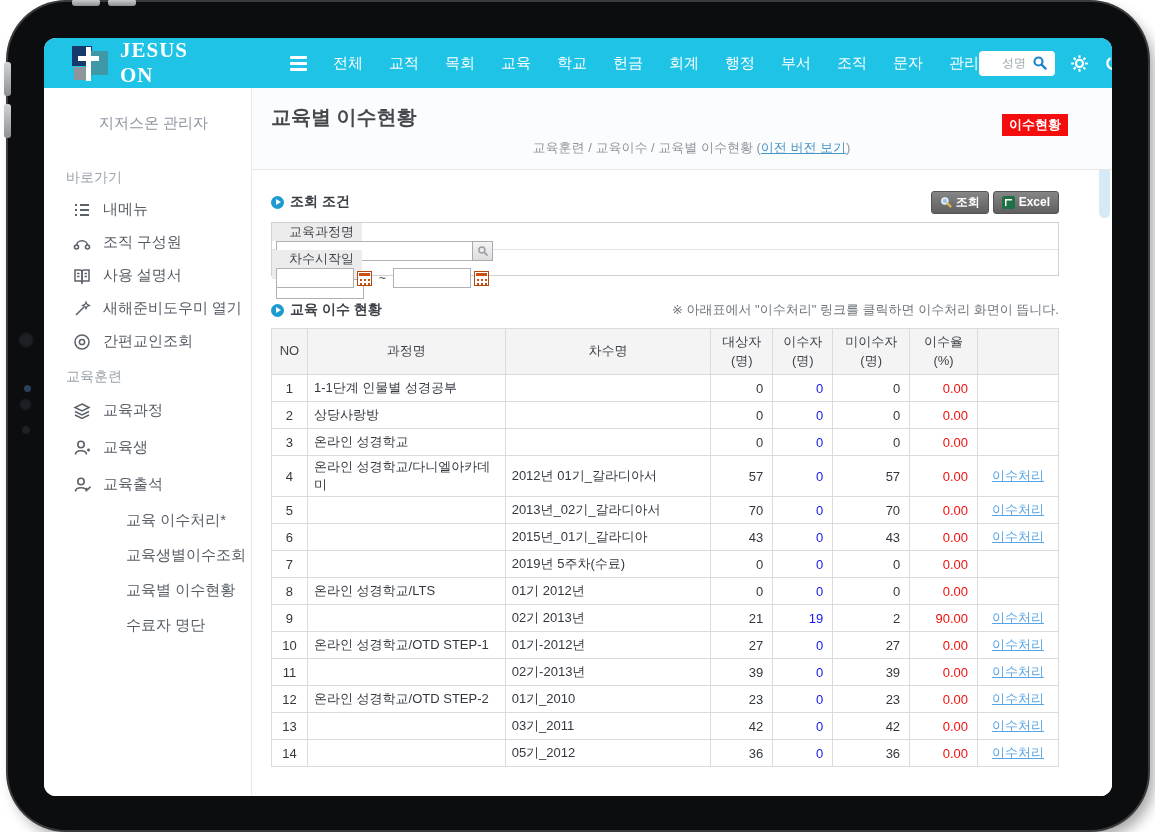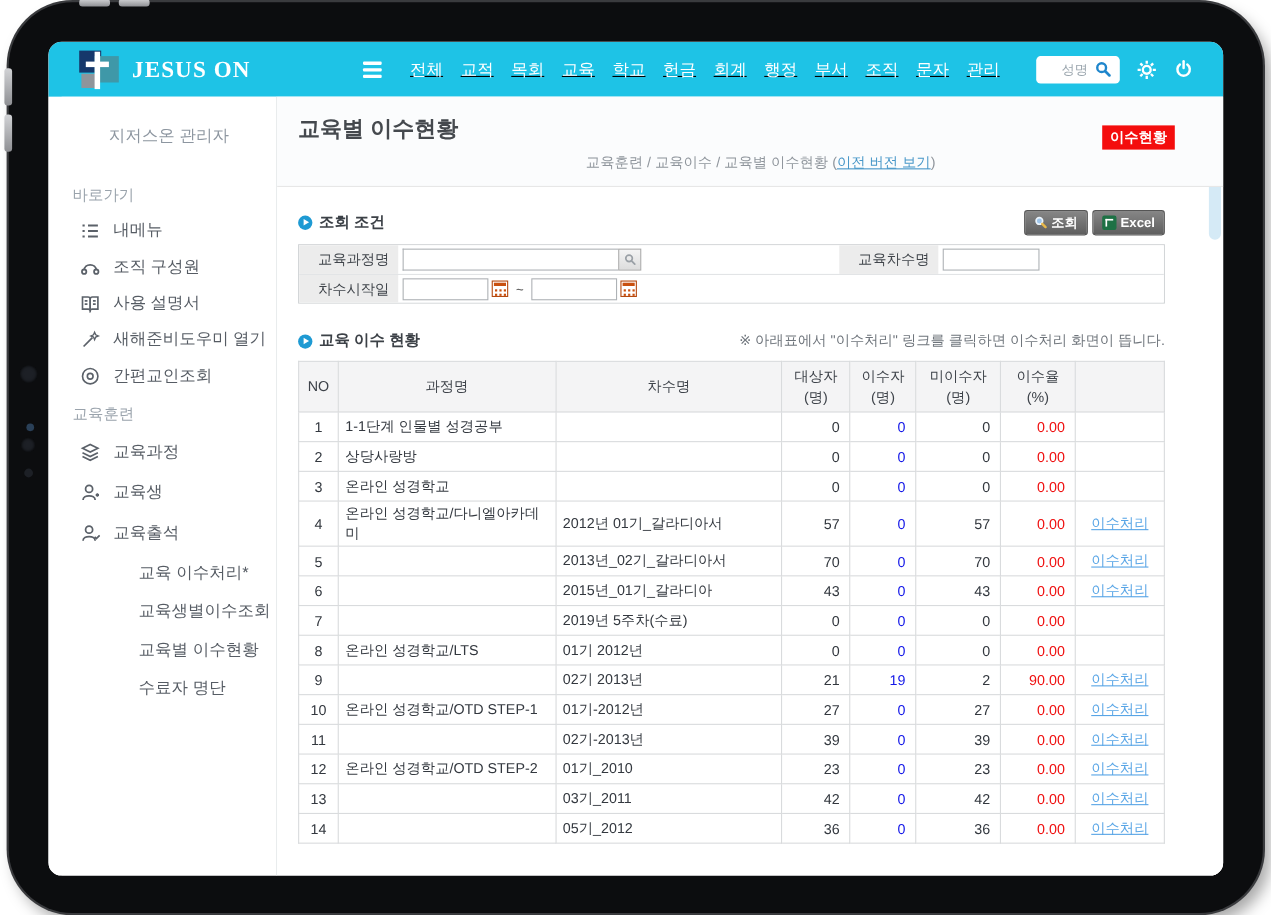--- a/index.html
+++ b/index.html
@@ -29,21 +29,21 @@
   .logo-mark{position:relative;width:40px;height:40px;flex:none;}
   .logo-mark .sq1{position:absolute;left:2px;top:3px;width:20px;height:20px;background:#16386b;}
   .logo-mark .sq2{position:absolute;left:16px;top:8px;width:22px;height:24px;background:#3f98a8;}
   .logo-mark .sq3{position:absolute;left:4px;top:24px;width:15px;height:13px;background:#8f959b;}
   .logo-mark .crossV{position:absolute;left:16px;top:4px;width:5px;height:34px;background:#fff;}
   .logo-mark .crossH{position:absolute;left:8px;top:13px;width:21px;height:5px;background:#fff;}
   .brand{color:#fff;font-family:"Liberation Serif","DejaVu Serif",serif;font-weight:bold;
     font-size:21px;letter-spacing:1px;}
   .burger{margin-left:102px;display:flex;flex-direction:column;gap:3px;cursor:pointer;}
   .burger span{display:block;width:17px;height:3px;background:#fff;border-radius:1px;}
-  .mainnav{display:flex;gap:16px;margin-left:26px;text-decoration:underline;}
+  .mainnav{display:flex;gap:26px;margin-left:26px;}
   .nav-item{color:#fff;font-size:15px;text-decoration:none;cursor:pointer;white-space:nowrap;}
   .top-right{margin-left:auto;display:flex;align-items:center;gap:14px;}
   .name-search{width:76px;height:25px;background:#fff;border-radius:4px;display:flex;
     align-items:center;justify-content:flex-end;padding:0 5px;gap:4px;}
   .name-search .ph{color:#9aa5ad;font-size:12px;}
   .icon-btn{width:20px;height:20px;display:flex;align-items:center;justify-content:center;cursor:pointer;}
 
   
   .content{flex:1;display:flex;min-height:0;background:#fff;}
   .sidebar{width:196px;flex:none;background:#fff;border-right:1px solid #e7eaec;padding-top:26px;margin-left:12px;}
@@ -77,21 +77,21 @@
     border:1px solid #555;border-radius:3px;color:#fff;font-size:12px;font-weight:bold;
     height:23px;padding:0 8px;cursor:pointer;}
   .btns{display:flex;gap:4px;}
   .xls-ic{width:13px;height:13px;background:#1e7145;border-radius:2px;position:relative;}
   .xls-ic::before{content:"";position:absolute;left:3px;top:3px;right:3px;bottom:3px;
     background:linear-gradient(#fff,#fff) left/1.5px 100% no-repeat,
                linear-gradient(#fff,#fff) top/100% 1.5px no-repeat,#1e7145;}
 
   
   .form-box{border:1px solid #cfd2d4;margin-top:8px;}
-  .form-row{display:flex;align-items:stretch;height:26px;background:#fff;}
+  .form-row{display:flex;align-items:stretch;height:26px;background:#fff;flex-direction:column;}
   .form-row + .form-row{border-top:1px solid #e2e4e6;}
   .f-label{width:90px;flex:none;background:#ececec;color:#3f444a;font-size:13px;display:flex;
     align-items:center;justify-content:flex-end;padding-right:8px;}
   .f-cell{display:flex;align-items:center;gap:3px;padding-left:4px;}
   .inp{border:1px solid #aeb2b6;background:#fff;height:20px;}
   .inp.course{width:196px;border-right:none;}
   .mag-btn{width:21px;height:20px;background:linear-gradient(#f4f4f4,#ddd);border:1px solid #aaa;
     display:flex;align-items:center;justify-content:center;cursor:pointer;}
   .inp.session{width:88px;}
   .inp.date{width:78px;}

